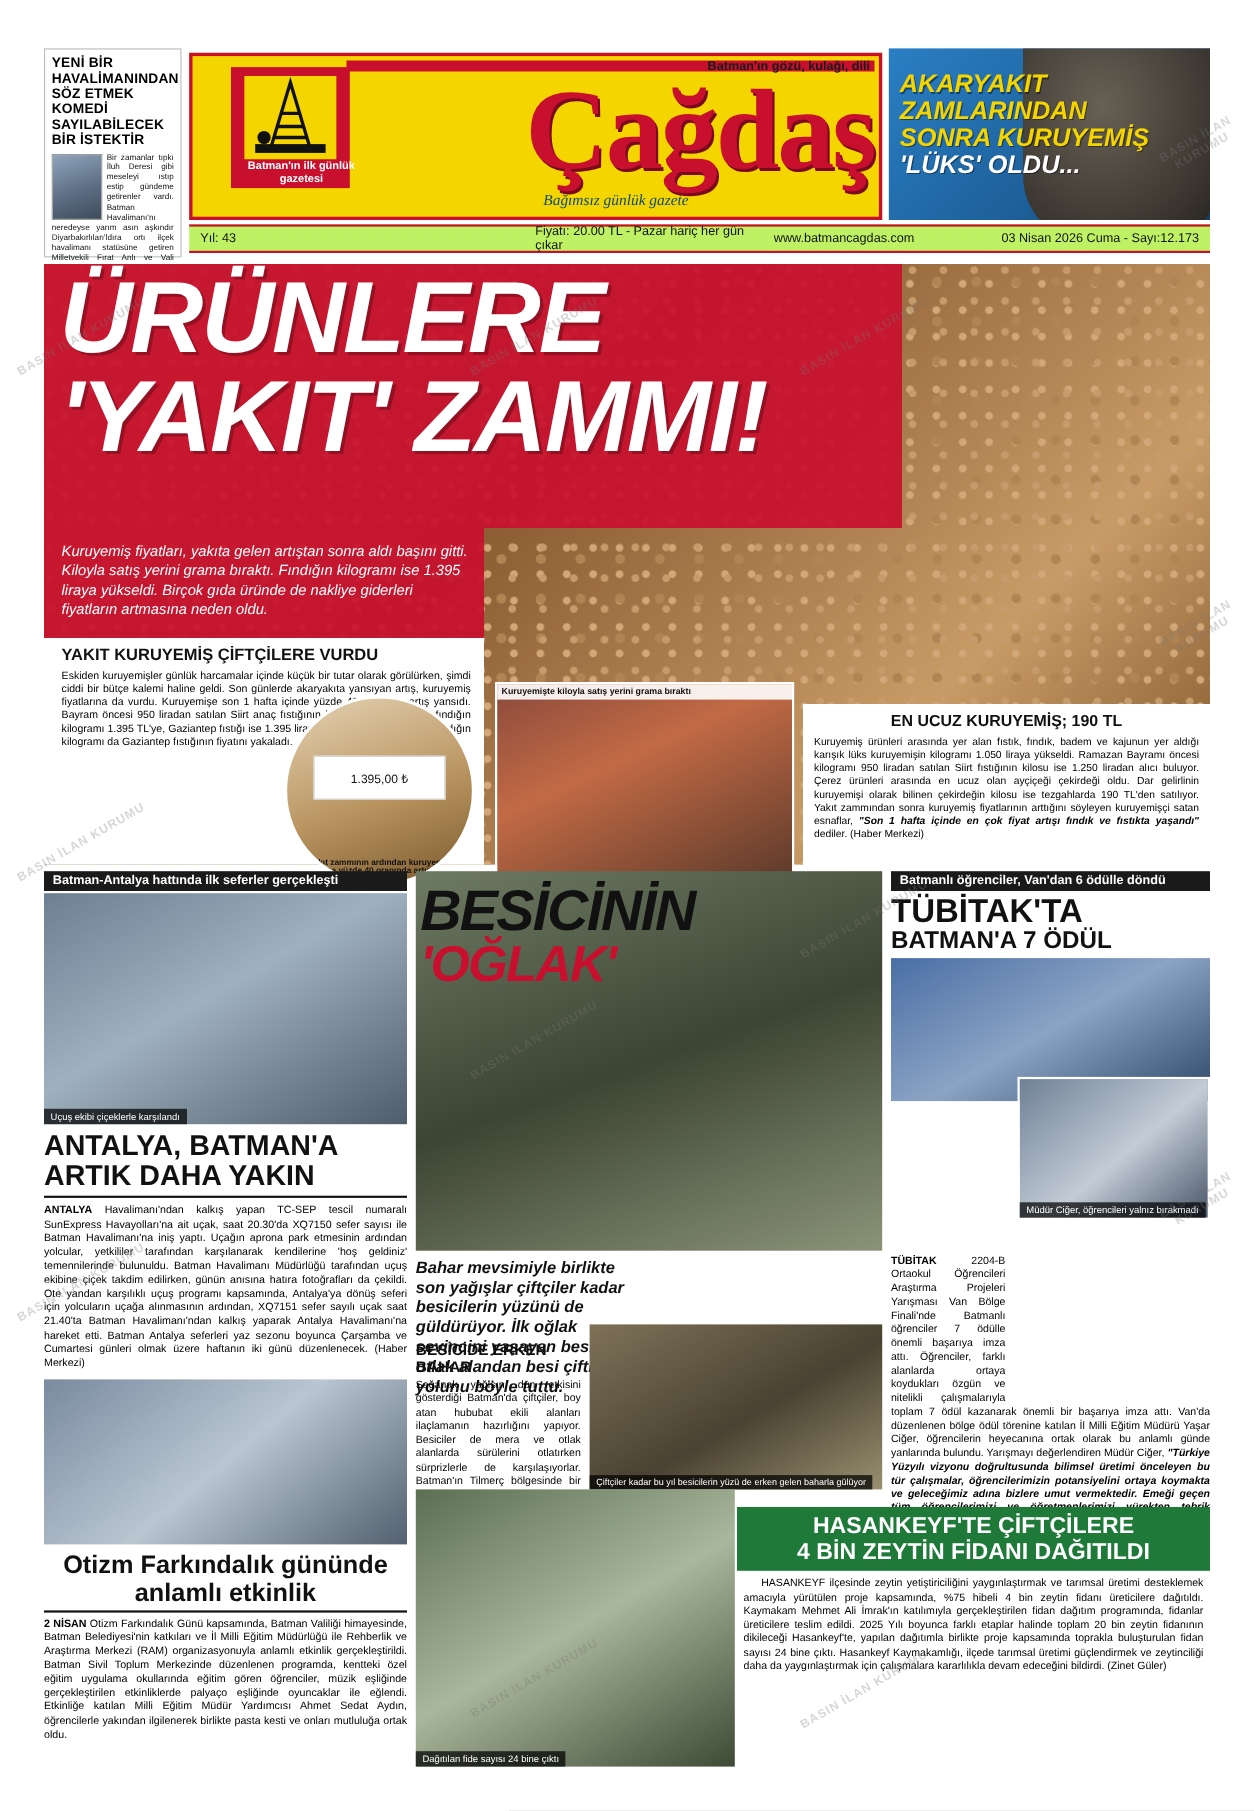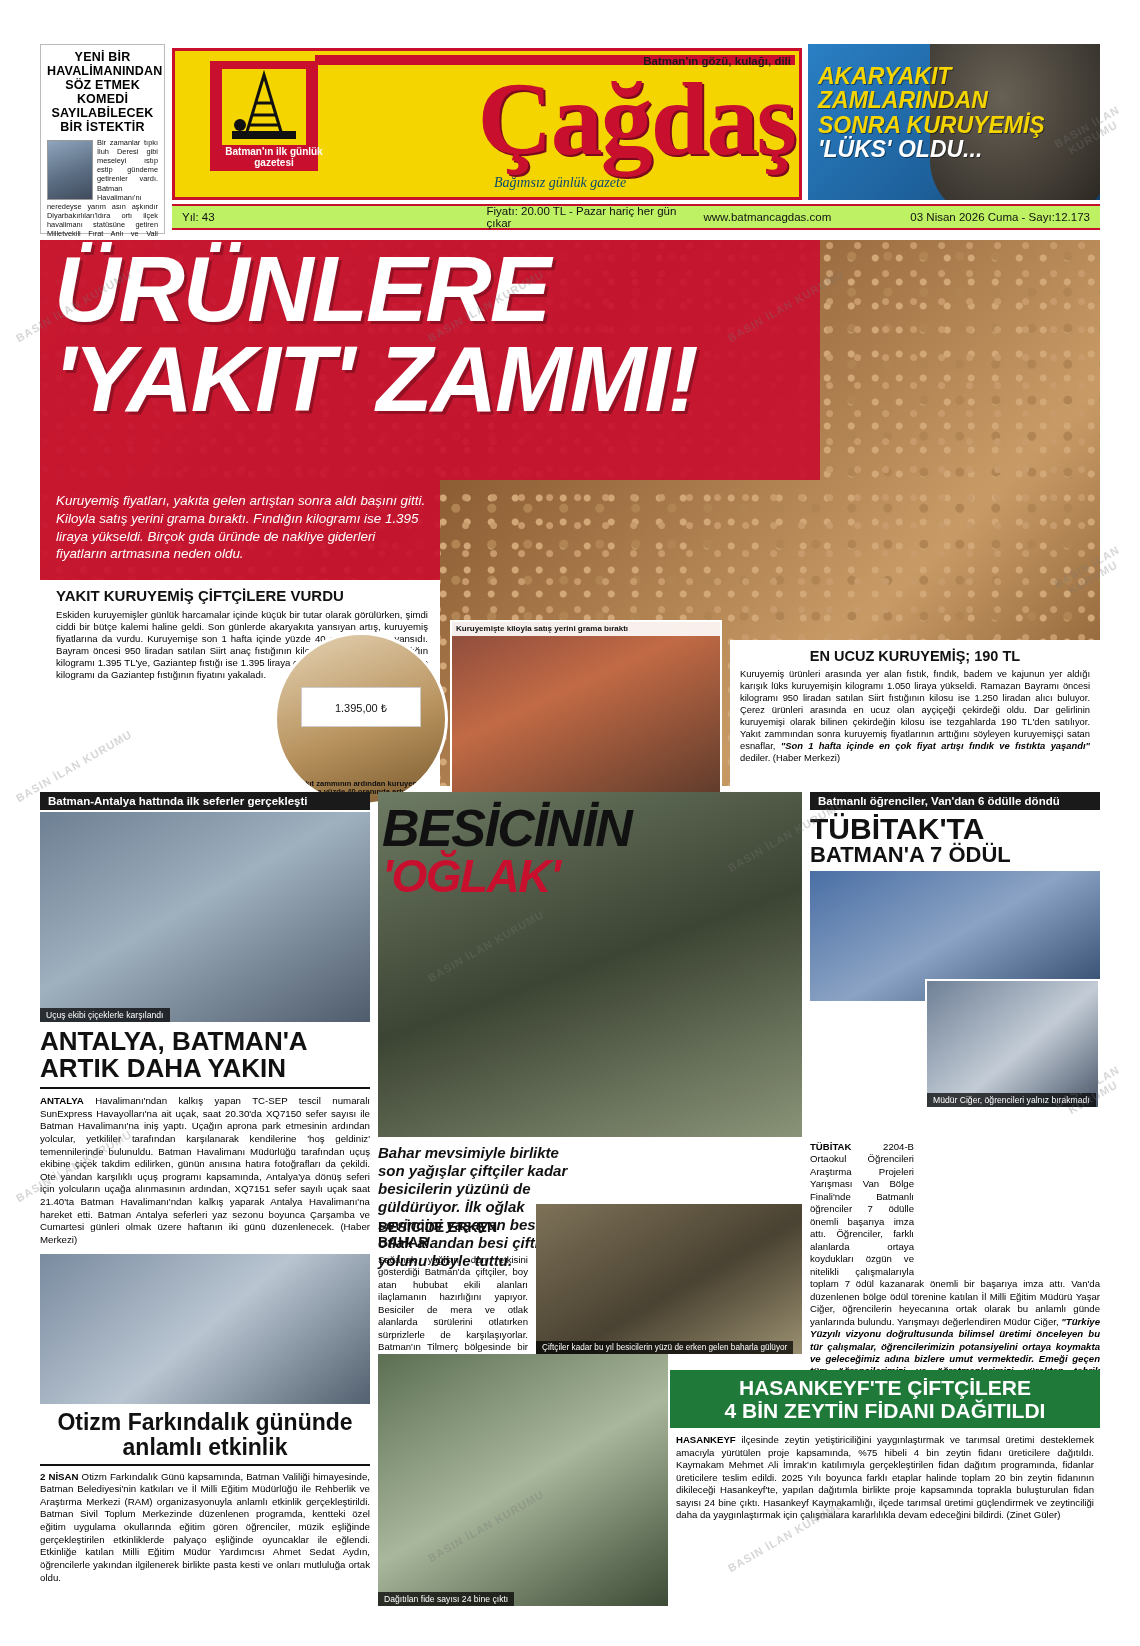--- a/index.html
+++ b/index.html
@@ -13,21 +13,21 @@
   }
   .page { position:absolute; inset:0; background:#fff; }
 
   
   .masthead { position:absolute; left:0; top:0; width:1140px; height:238px; }
   .left-col-top {
     position:absolute; left:40px; top:44px; width:125px; height:190px;
     background:#ffffff; border:1px solid #bbb; padding:5px 6px;
   }
   .left-col-top h3 {
-    margin:0 0 4px 0; font-size:12.5px; line-height:1.12; text-align:center;
+    margin:0 0 4px 0; font-size:12.5px; line-height:1.12; text-align:left;
     font-family:"Liberation Sans", sans-serif; font-weight:bold; letter-spacing:.2px;
   }
   .left-col-top p {
     margin:0; font-size:7.4px; line-height:1.23; text-align:justify;
     font-family:"Liberation Sans", sans-serif; color:#111;
   }
   .lct-photo {
     float:left; width:46px; height:60px; margin:2px 4px 1px 0;
     background:linear-gradient(160deg,#8fa5bc 0%,#5d6f85 55%,#3f4b5c 100%);
     border:1px solid #999;
@@ -137,21 +137,21 @@
   }
   .lead-white h4 {
     margin:0 0 4px 0; font-family:"Liberation Sans", sans-serif; font-weight:bold;
     font-size:15px; line-height:1.1; color:#111;
   }
   .lead-white p {
     margin:0; font-size:9.6px; line-height:1.26; text-align:justify;
     font-family:"Liberation Sans", sans-serif;
   }
   .lead-circle {
-    position:absolute; left:234px; top:392px; width:174px; height:174px;
+    position:absolute; left:218px; top:392px; width:174px; height:174px;
     border-radius:50%; border:3px solid #fff; overflow:hidden;
     background:linear-gradient(160deg,#e5d3b4 0%,#b8935f 55%,#7b5a2d 100%);
   }
   .lead-circle .tag {
     position:absolute; left:8px; bottom:6px; right:8px;
     font-family:"Liberation Sans", sans-serif; font-weight:bold; font-size:7.6px;
     color:#111; line-height:1.15; text-align:center;
   }
   .lead-circle .pricecard {
     position:absolute; left:24px; top:52px; width:120px; height:40px;
@@ -287,21 +287,21 @@
     background:#fff;
   }
   .bot-green .hdr {
     background:#1f7a3a; color:#fff; font-family:"Liberation Sans", sans-serif;
     font-weight:bold; font-size:21px; line-height:1.1; padding:6px 8px; text-align:center;
   }
   .bot-green p {
     margin:6px 6px 0 6px; font-size:9.6px; line-height:1.3; text-align:justify;
     font-family:"Liberation Sans", sans-serif;
   }
-  .bot-green b { font-weight:bold; }
+  .bot-green b { font-weight:normal;margin-left:16px; }
 
   .wm {
     position:absolute; font-family:"Liberation Sans", sans-serif; font-weight:bold;
     font-size:11px; color:rgba(120,120,120,.30); line-height:1.1; text-align:center;
     transform:rotate(-30deg); pointer-events:none; letter-spacing:1px;
   }
 </style>
 </head>
 <body>
 

